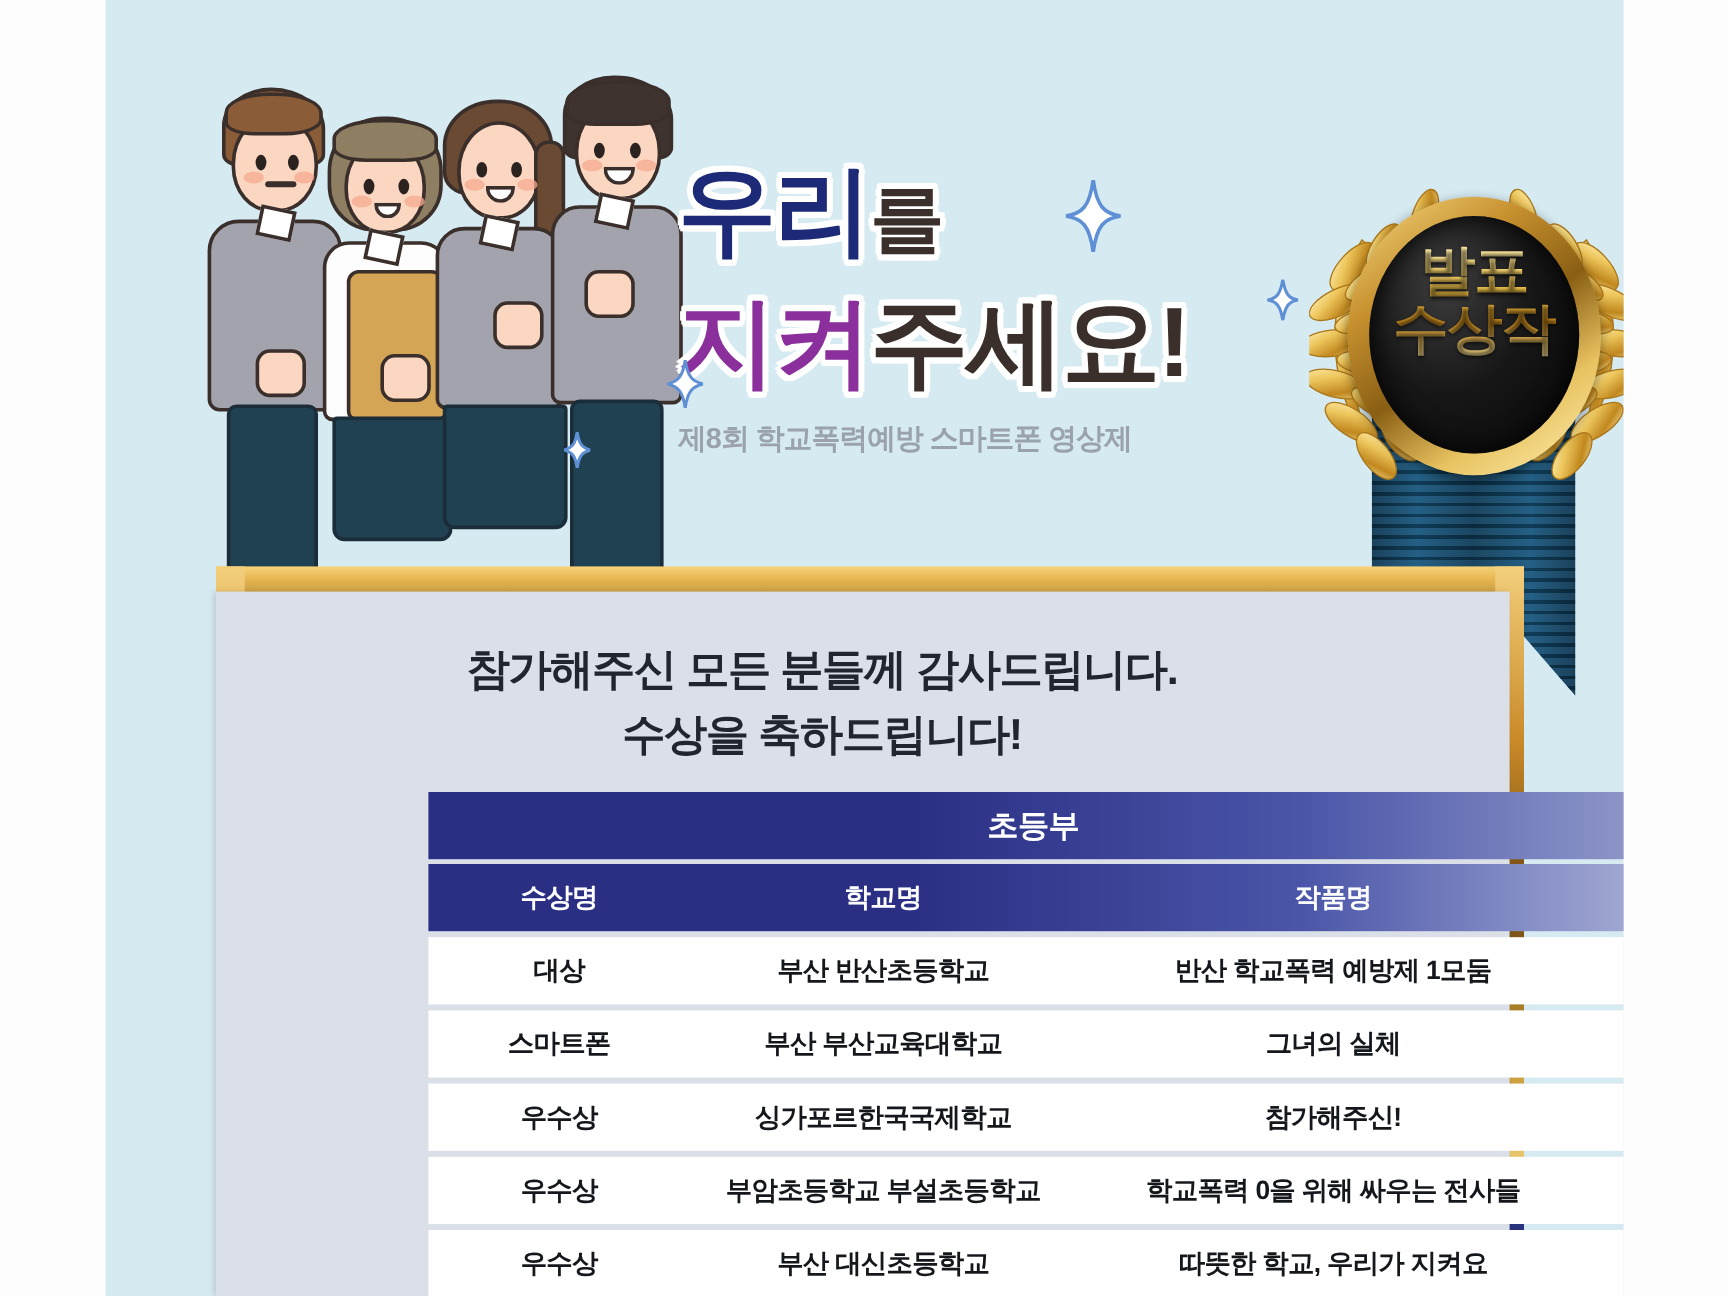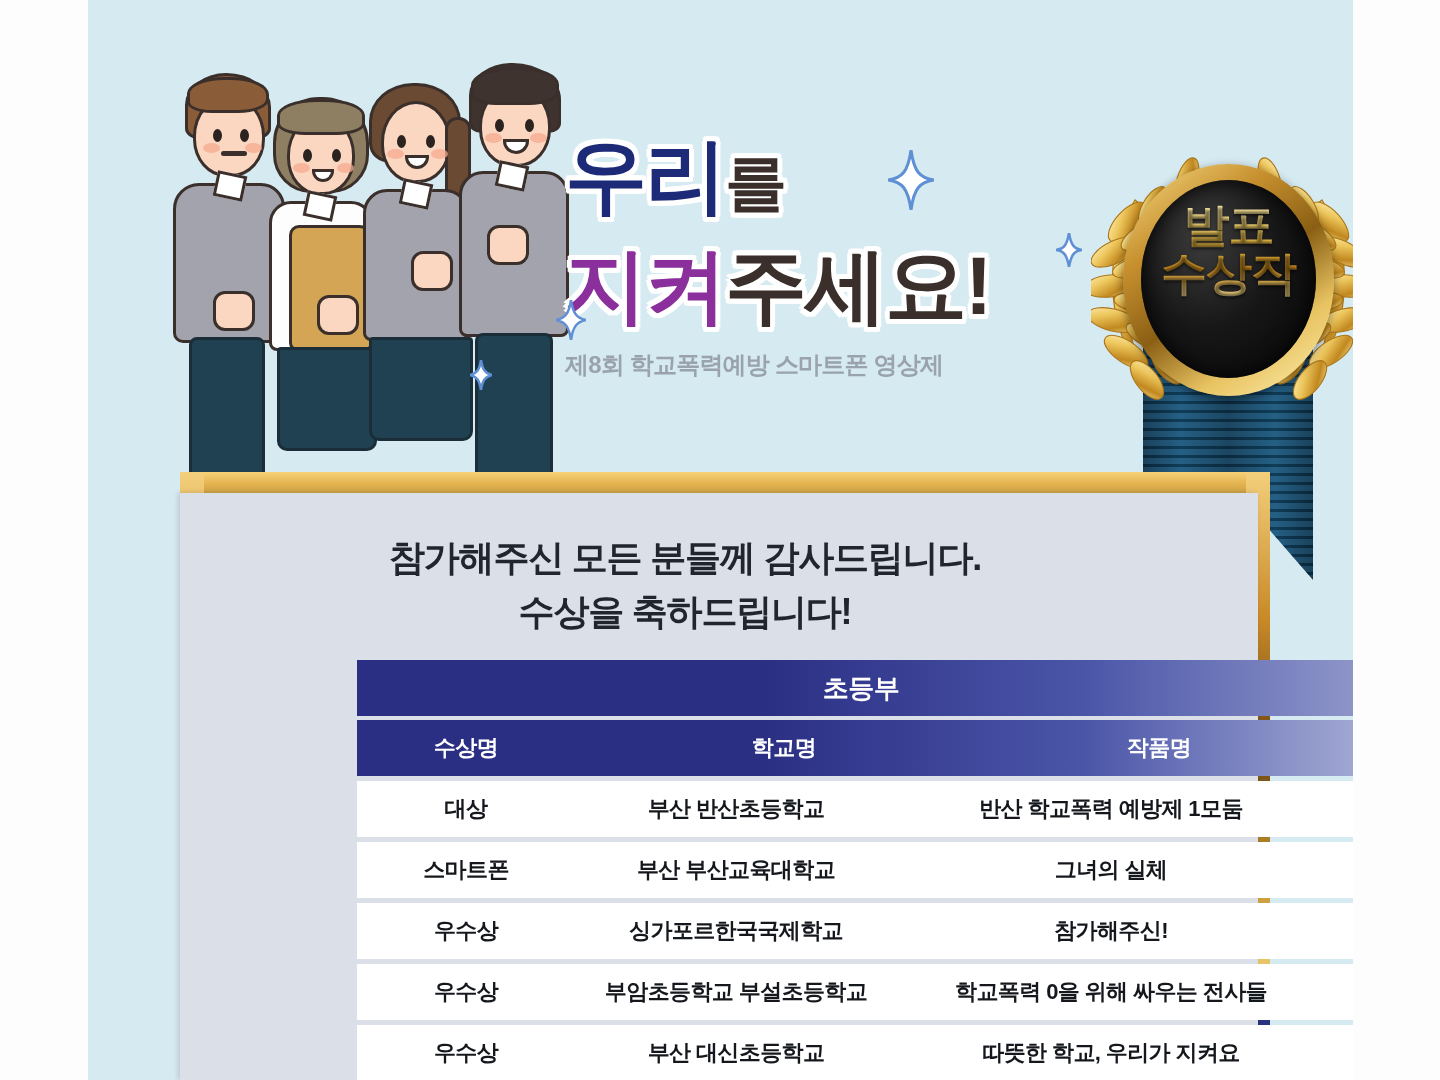--- a/index.html
+++ b/index.html
@@ -119,21 +119,20 @@
   }
   #cat-head{
     height:56px;line-height:56px;text-align:center;color:#fff;
     font-size:26px;font-weight:bold;letter-spacing:-0.5px;
     background:linear-gradient(90deg,#2b2f84 0%,#2b2f84 40%,#4a55a8 72%,#8f97c9 100%);
   }
   #col-head{
     margin-top:4px;height:56px;display:flex;align-items:center;color:#fff;
     font-size:22px;font-weight:bold;letter-spacing:-0.5px;
     background:linear-gradient(90deg,#2b2f84 0%,#2b2f84 40%,#4a55a8 72%,#a3aad4 100%);
-    gap:48px;
   }
   .row{
     margin-top:5px;height:56px;display:flex;align-items:center;
     background:#ffffff;font-size:22px;color:#14171c;letter-spacing:-0.6px;
   }
   .c1{width:218px;text-align:center;}
   .c2{width:322px;text-align:center;}
   .c3{flex:1;text-align:center;padding-right:40px;}
   .row .c1,.row .c2,.row .c3{font-weight:bold;}
 </style>

